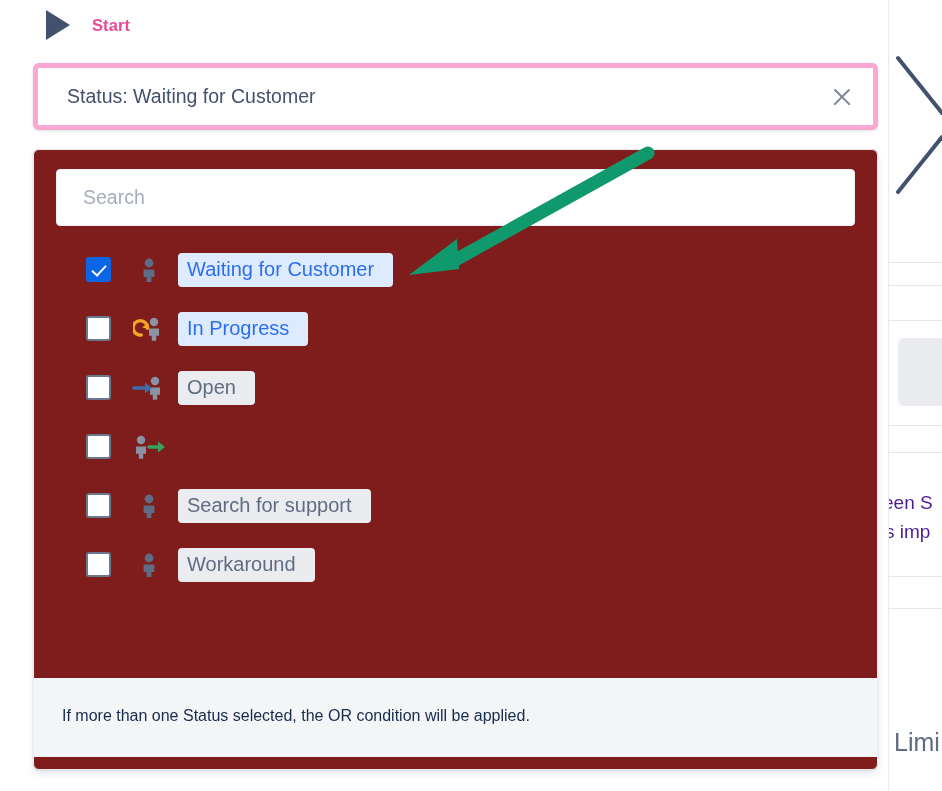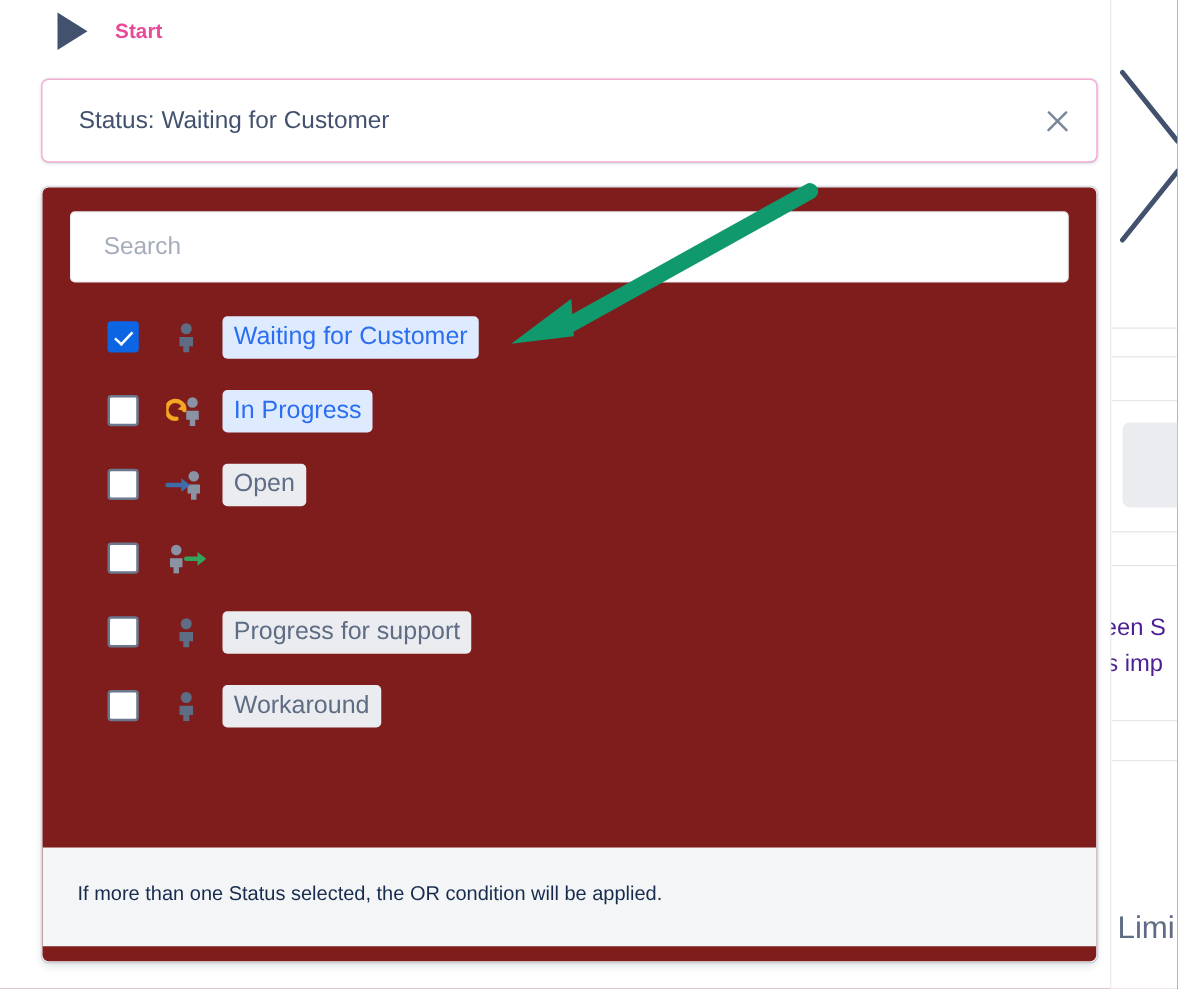--- a/index.html
+++ b/index.html
@@ -40,21 +40,21 @@
   }
 
   
   #status-field {
     position: absolute;
     left: 33px;
     top: 63px;
     width: 845px;
     height: 67px;
     background: #ffffff;
-    border: 1px solid #f9a8d4;
+    border: 5px solid #f9a8d4;
     border-radius: 6px;
     box-shadow: 0 1px 3px rgba(9,30,66,.13), 0 0 1px rgba(9,30,66,.12);
     display: flex;
     align-items: center;
     box-sizing: border-box;
   }
   #status-field-value {
     flex: 1 1 auto;
     padding-left: 29px;
     font-size: 19.5px;
@@ -165,21 +165,21 @@
     margin-left: 21px;
     flex: 0 0 auto;
     display: flex;
     align-items: center;
     justify-content: center;
   }
   .option-label {
     margin-left: 12px;
     font-size: 20px;
     line-height: 1;
-    padding: 6px 9px 8px 9px;
+    padding: 6px 19px 8px 9px;
     border-radius: 4px;
     white-space: nowrap;
   }
   .lbl-blue  { color: #2b6ef0; background: #deebff; }
   .lbl-green { color: #0f7d4d; background: #e3fcef; }
   .lbl-grey  { color: #5e6c84; background: #ebecf0; }
 
   
   #footer-note {
     position: absolute;
@@ -348,21 +348,21 @@
     </div>
 
     <div class="option-row">
       <span class="checkbox"></span>
       <span class="status-icon">
         <svg width="22" height="24" viewBox="0 0 22 24">
           <circle cx="11" cy="5" r="4.4" fill="#5e6c84"></circle>
           <path d="M5.6 11.5h10.8v7.5H13.4v5H8.6v-5H5.6z" fill="#5e6c84"></path>
         </svg>
       </span>
-      <span class="option-label lbl-grey">Progress for support</span>
+      <span class="option-label lbl-grey">Search for support</span>
     </div>
 
     <div class="option-row">
       <span class="checkbox"></span>
       <span class="status-icon">
         <svg width="22" height="24" viewBox="0 0 22 24">
           <circle cx="11" cy="5" r="4.4" fill="#5e6c84"></circle>
           <path d="M5.6 11.5h10.8v7.5H13.4v5H8.6v-5H5.6z" fill="#5e6c84"></path>
         </svg>
       </span>

